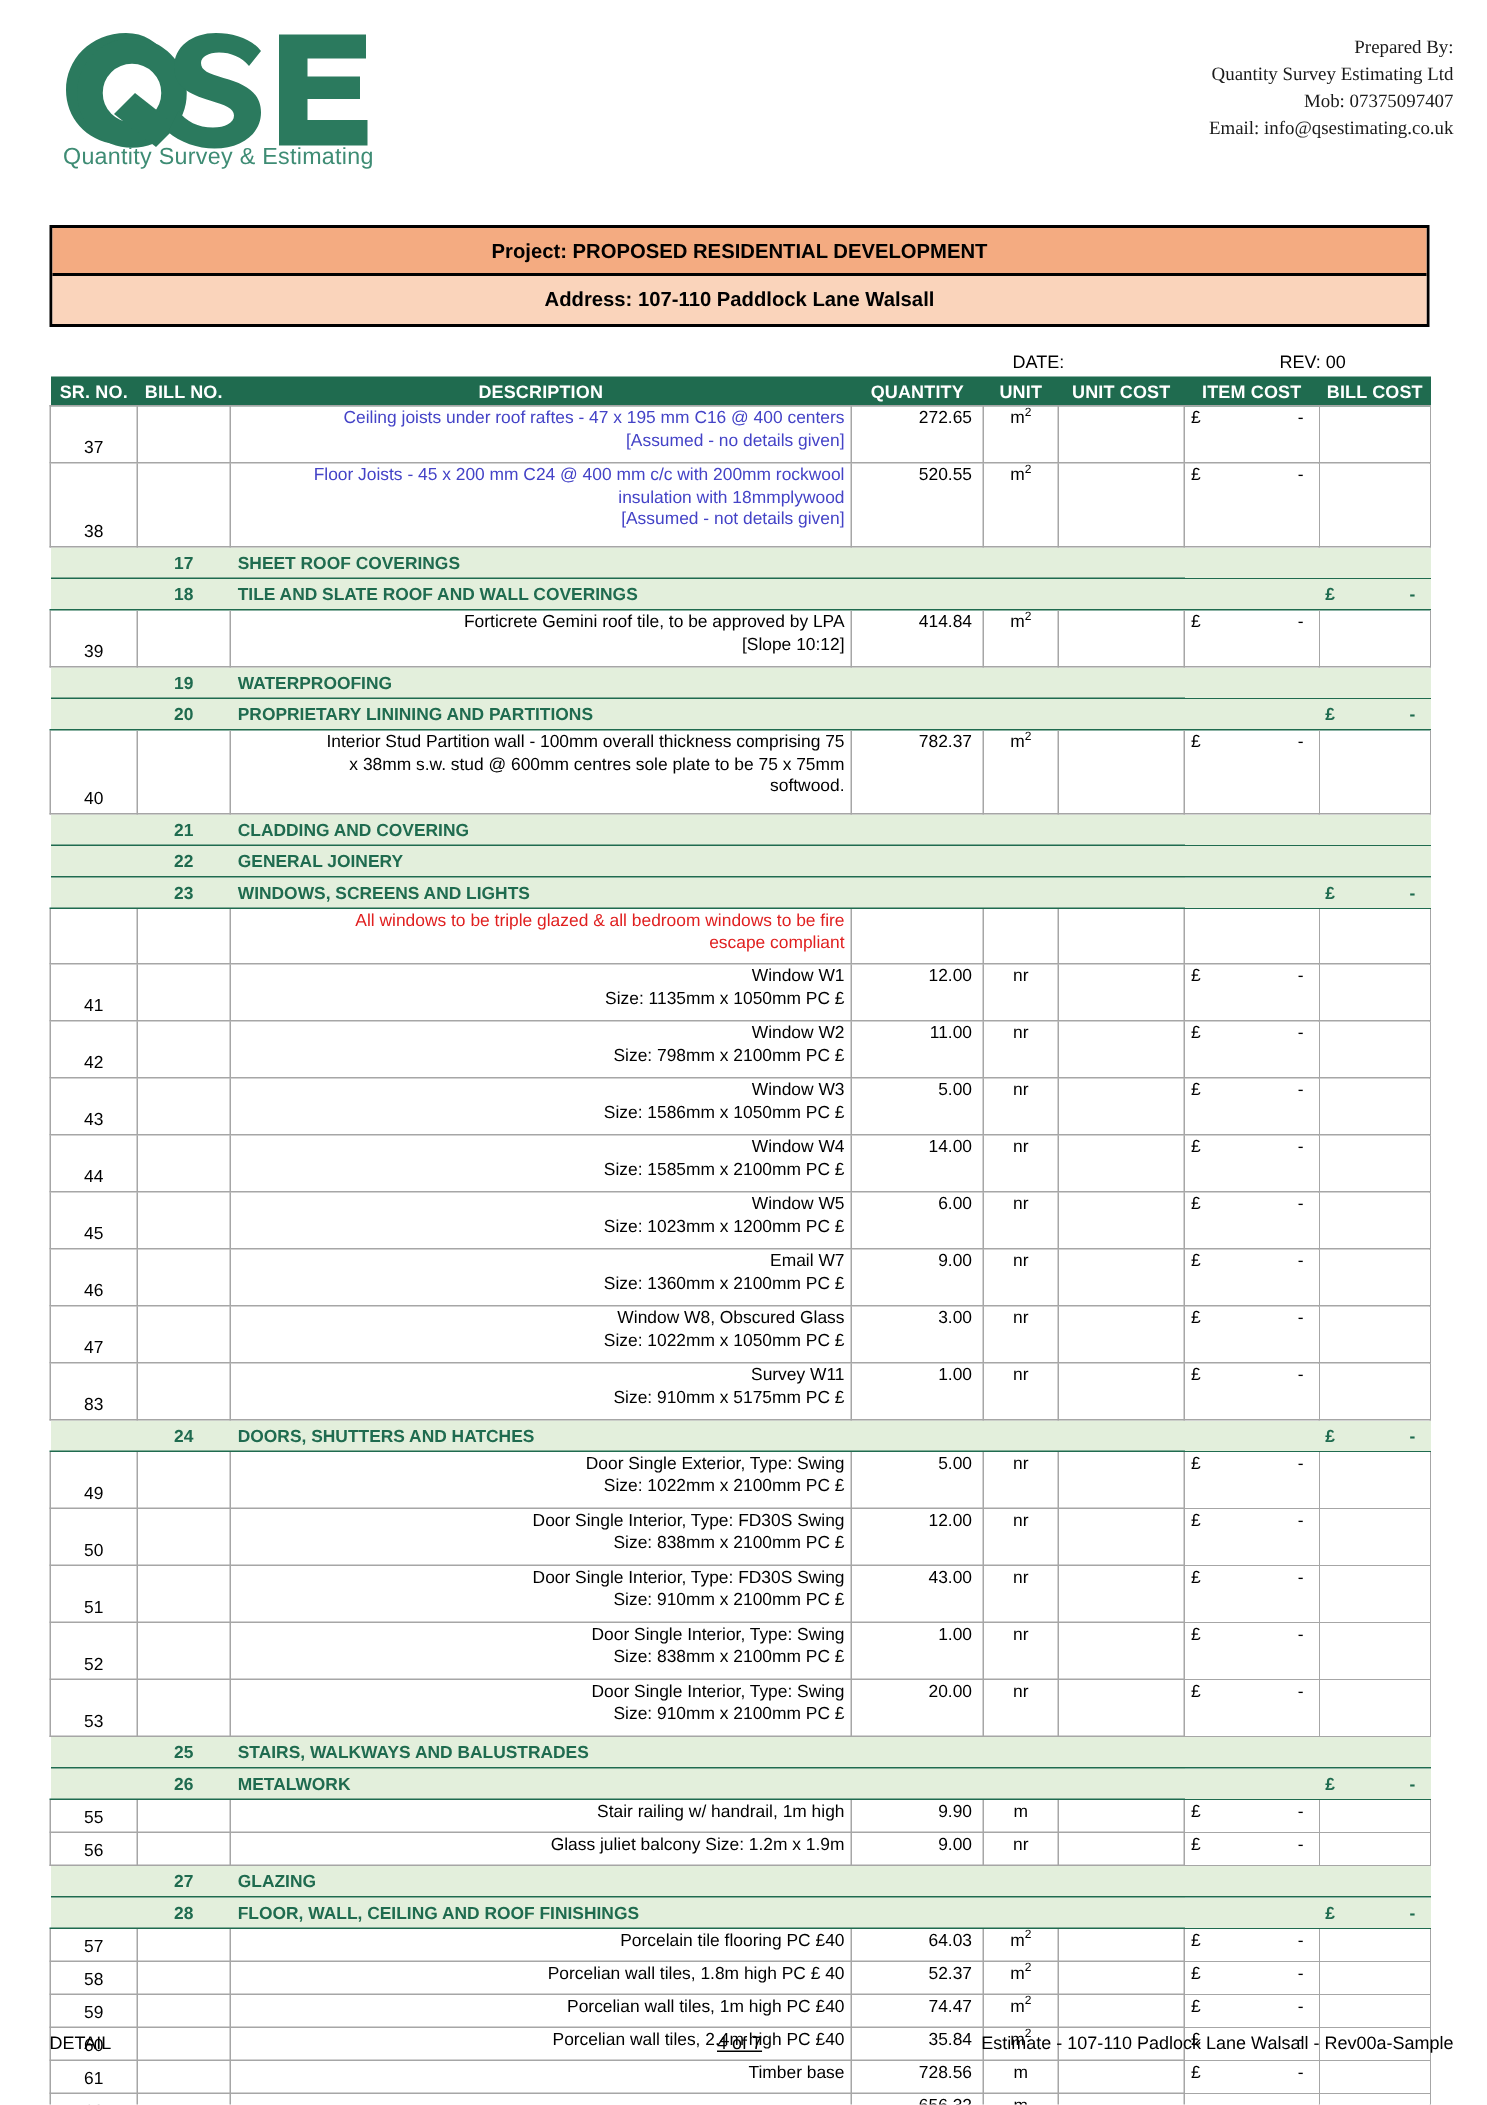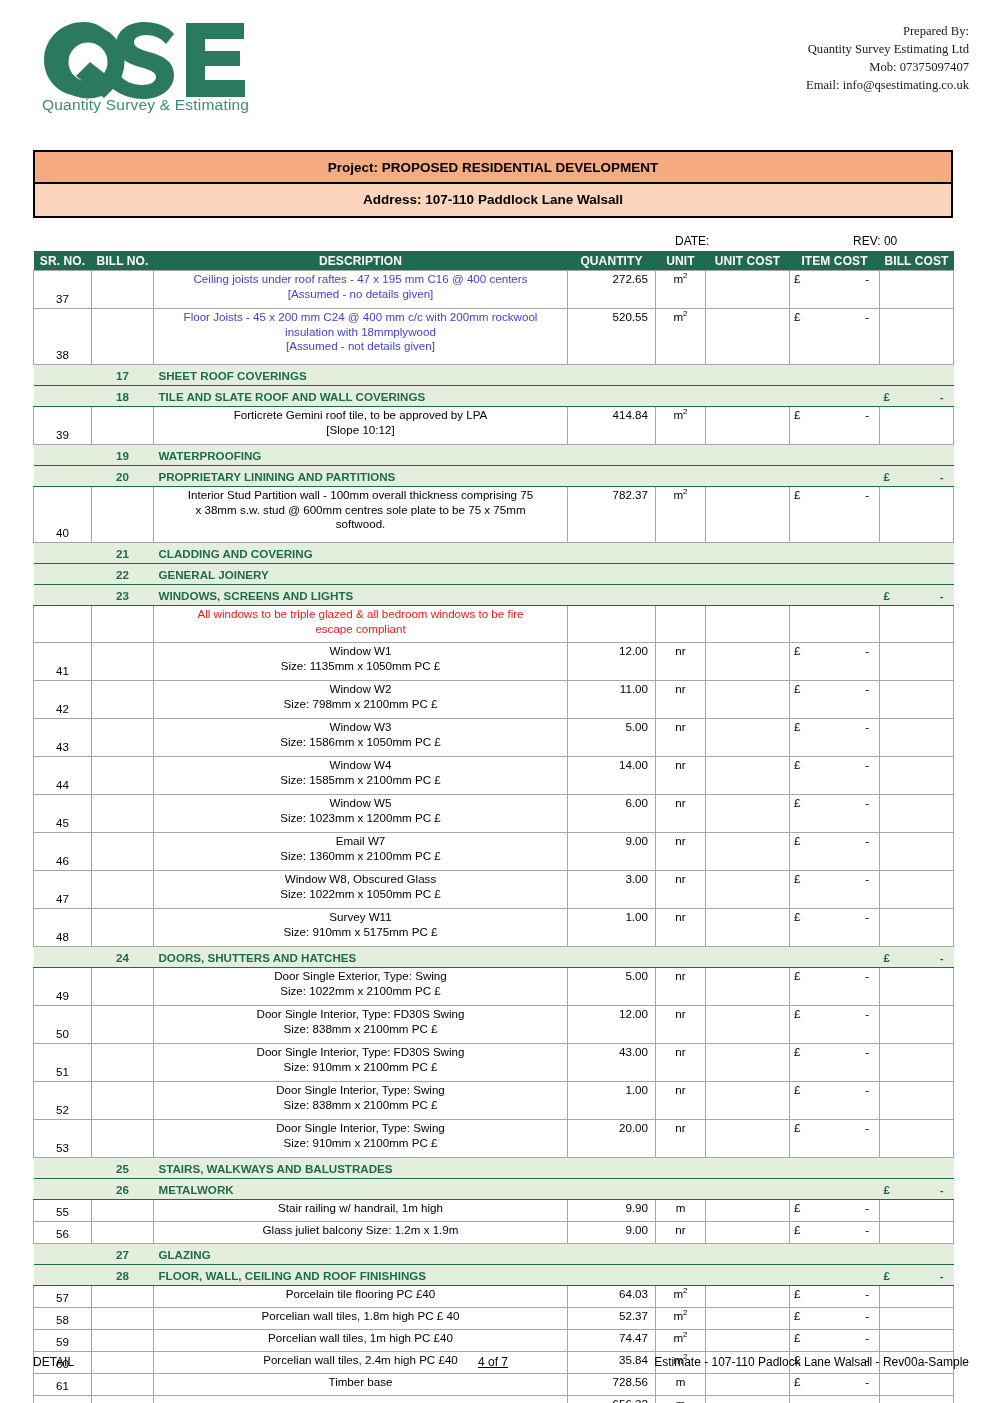--- a/index.html
+++ b/index.html
@@ -135,21 +135,21 @@
     line-height: 14.5px;
     height: 18px;
     background: #ffffff;
   }
   tbody tr.item td.sr {
     text-align: center;
     vertical-align: bottom;
     padding-bottom: 2px;
   }
   tbody td.bill { text-align: center; }
-  tbody td.desc { text-align: center; }
+  tbody td.desc { text-align: right; }
   tbody td.qty  { text-align: right; padding-right: 7px; }
   tbody td.unit { text-align: center; }
   tbody td.ucost{ }
   tbody td.icost{ position: relative; }
   tbody td.bcost{ position: relative; }
 
   
   .cur {
     display: block;
     position: relative;
@@ -559,21 +559,21 @@
         <td class="ucost"></td>
         <td class="icost">
           <span class="cur">
             <span class="sym">£</span>
             <span class="dsh">-</span>
           </span>
         </td>
         <td class="bcost"></td>
       </tr>
       <tr class="item h2">
-        <td class="sr">48</td>
+        <td class="sr">83</td>
         <td class="bill"></td>
         <td class="desc">
           <div>Survey W11</div>
           <div>Size: 910mm x 5175mm    PC £</div>
         </td>
         <td class="qty">1.00</td>
         <td class="unit">nr</td>
         <td class="ucost"></td>
         <td class="icost">
           <span class="cur">

